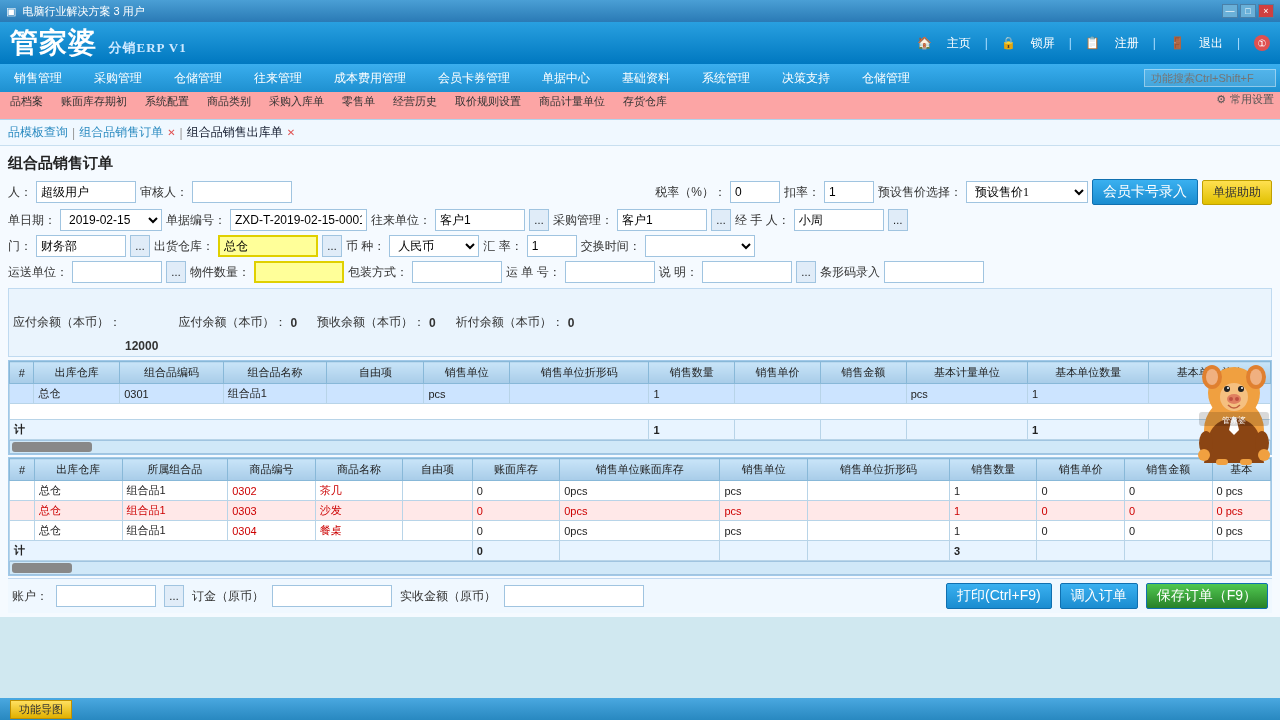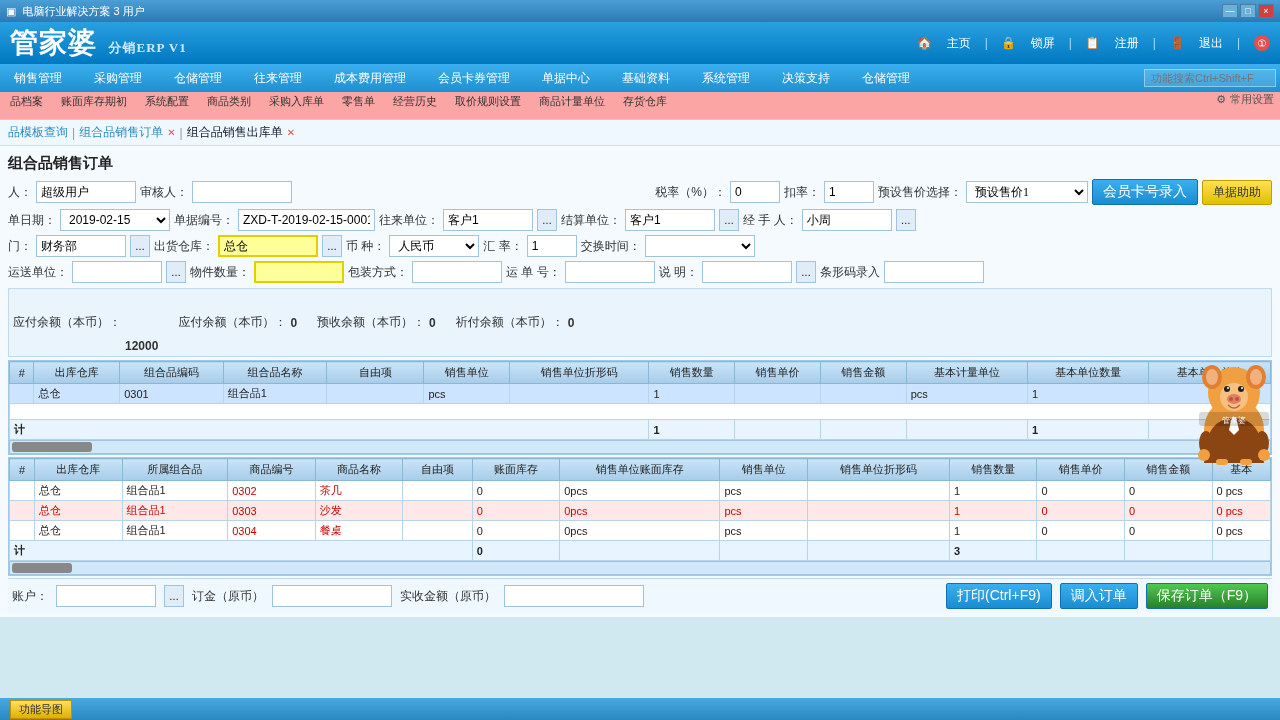--- a/index.html
+++ b/index.html
@@ -173,29 +173,29 @@
     <span class="inline-label">预设售价选择：</span>
     <select class="form-select" style="width:122px;font-family:Liberation Serif, serif;">
       <option>预设售价1</option>
     </select>
     <button class="btn-blue">会员卡号录入</button>
     <button class="btn-yellow">单据助助</button>
   </div>
 
   <div class="form-row">
     <span class="inline-label">单日期：</span>
-    <select class="form-select" style="width:110px;">
+    <select class="form-select" style="width:102px;">
       <option>2019-02-15</option>
     </select>
     <span class="inline-label">单据编号：</span>
     <input class="form-input" style="width: 137px;" type="text" value="ZXD-T-2019-02-15-0001">
     <span class="inline-label">往来单位：</span>
     <input class="form-input" style="width: 90px;" type="text" value="客户1">
     <button class="btn-dots">…</button>
-    <span class="inline-label">结算单位：</span>
+    <span class="inline-label">采购管理：</span>
     <input class="form-input" style="width: 90px;" type="text" value="客户1">
     <button class="btn-dots">…</button>
     <span class="inline-label">经 手 人：</span>
     <input class="form-input" style="width: 90px;" type="text" value="小周">
     <button class="btn-dots">…</button>
   </div>
 
   <div class="form-row">
     <span class="inline-label">门：</span>
     <input class="form-input" style="width: 90px;" type="text" value="财务部">

